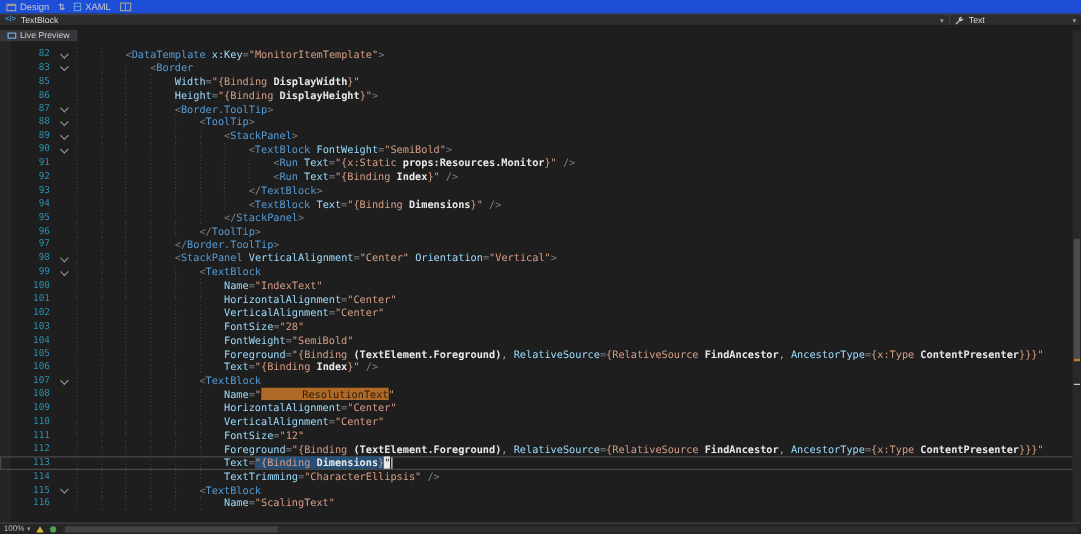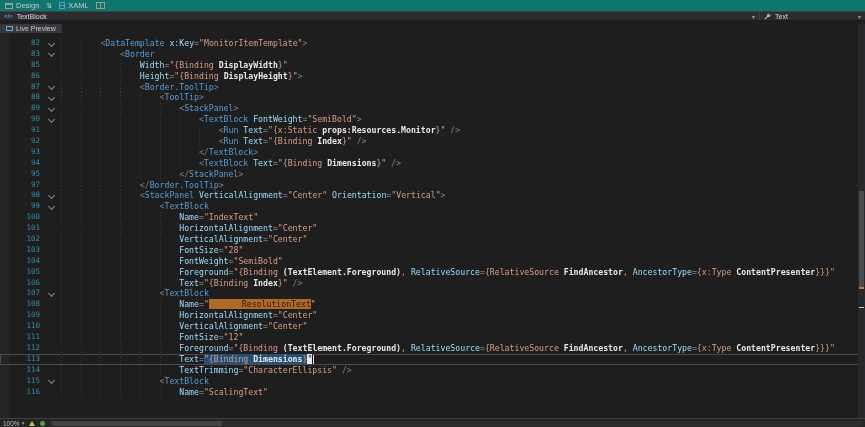--- a/index.html
+++ b/index.html
@@ -1,18 +1,18 @@
 <!DOCTYPE html>
 <html><head>
 <meta charset="utf-8">
 <style>
   html,body{margin:0;padding:0;background:#1E1E1E;width:865px;height:427px;overflow:hidden;
     font-family:"Liberation Sans",sans-serif;}
   
-  #mode-bar{position:absolute;left:0;top:0;width:865px;height:11px;background:#0f766e;
+  #mode-bar{position:absolute;left:0;top:0;width:865px;height:11px;background:#1d4ed8;
     display:flex;align-items:center;gap:7px;padding:0 5px;box-sizing:border-box;
     font-size:7.5px;color:#C8C8C8;}
   .mode-tab{display:flex;align-items:center;gap:3px;}
   .design-ic{width:8px;height:6px;border:1px solid #9C9C9C;box-sizing:border-box;
     background:linear-gradient(#9C9C9C 0 1px,transparent 1px);}
   .swap{font-size:7px;color:#C8C8C8;}
   .xamldoc-ic{width:6px;height:7px;border:1px solid #569CD6;box-sizing:border-box;
     background:linear-gradient(transparent 2px,#569CD6 2px 3px,transparent 3px);}
   .split-ic{width:9px;height:7px;border:1px solid #9C9C9C;box-sizing:border-box;
     background:linear-gradient(to right,transparent 0 3px,#9C9C9C 3px 4px,transparent 4px);}
@@ -117,20 +117,21 @@
       <div class="line"><span class="ln">86</span><span class="fold"></span><span class="code"><span class="ig"></span><span class="ig"></span><span class="ig"></span><span class="ig"></span><span class="tk-a">Height</span><span class="tk-p">=</span><span class="tk-s">"{Binding </span><span class="tk-w">DisplayHeight</span><span class="tk-s">}"</span><span class="tk-p">&gt;</span></span></div>
       <div class="line"><span class="ln">87</span><span class="fold"><i class="chev"></i></span><span class="code"><span class="ig"></span><span class="ig"></span><span class="ig"></span><span class="ig"></span><span class="tk-p">&lt;</span><span class="tk-t">Border.ToolTip</span><span class="tk-p">&gt;</span></span></div>
       <div class="line"><span class="ln">88</span><span class="fold"><i class="chev"></i></span><span class="code"><span class="ig"></span><span class="ig"></span><span class="ig"></span><span class="ig"></span><span class="ig"></span><span class="tk-p">&lt;</span><span class="tk-t">ToolTip</span><span class="tk-p">&gt;</span></span></div>
       <div class="line"><span class="ln">89</span><span class="fold"><i class="chev"></i></span><span class="code"><span class="ig"></span><span class="ig"></span><span class="ig"></span><span class="ig"></span><span class="ig"></span><span class="ig"></span><span class="tk-p">&lt;</span><span class="tk-t">StackPanel</span><span class="tk-p">&gt;</span></span></div>
       <div class="line"><span class="ln">90</span><span class="fold"><i class="chev"></i></span><span class="code"><span class="ig"></span><span class="ig"></span><span class="ig"></span><span class="ig"></span><span class="ig"></span><span class="ig"></span><span class="ig"></span><span class="tk-p">&lt;</span><span class="tk-t">TextBlock</span><span class="tk-p"> </span><span class="tk-a">FontWeight</span><span class="tk-p">=</span><span class="tk-s">"SemiBold"</span><span class="tk-p">&gt;</span></span></div>
       <div class="line"><span class="ln">91</span><span class="fold"></span><span class="code"><span class="ig"></span><span class="ig"></span><span class="ig"></span><span class="ig"></span><span class="ig"></span><span class="ig"></span><span class="ig"></span><span class="ig"></span><span class="tk-p">&lt;</span><span class="tk-t">Run</span><span class="tk-p"> </span><span class="tk-a">Text</span><span class="tk-p">=</span><span class="tk-s">"{x:Static </span><span class="tk-w">props:Resources.Monitor</span><span class="tk-s">}"</span><span class="tk-p"> /&gt;</span></span></div>
       <div class="line"><span class="ln">92</span><span class="fold"></span><span class="code"><span class="ig"></span><span class="ig"></span><span class="ig"></span><span class="ig"></span><span class="ig"></span><span class="ig"></span><span class="ig"></span><span class="ig"></span><span class="tk-p">&lt;</span><span class="tk-t">Run</span><span class="tk-p"> </span><span class="tk-a">Text</span><span class="tk-p">=</span><span class="tk-s">"{Binding </span><span class="tk-w">Index</span><span class="tk-s">}"</span><span class="tk-p"> /&gt;</span></span></div>
       <div class="line"><span class="ln">93</span><span class="fold"></span><span class="code"><span class="ig"></span><span class="ig"></span><span class="ig"></span><span class="ig"></span><span class="ig"></span><span class="ig"></span><span class="ig"></span><span class="tk-p">&lt;/</span><span class="tk-t">TextBlock</span><span class="tk-p">&gt;</span></span></div>
       <div class="line"><span class="ln">94</span><span class="fold"></span><span class="code"><span class="ig"></span><span class="ig"></span><span class="ig"></span><span class="ig"></span><span class="ig"></span><span class="ig"></span><span class="ig"></span><span class="tk-p">&lt;</span><span class="tk-t">TextBlock</span><span class="tk-p"> </span><span class="tk-a">Text</span><span class="tk-p">=</span><span class="tk-s">"{Binding </span><span class="tk-w">Dimensions</span><span class="tk-s">}"</span><span class="tk-p"> /&gt;</span></span></div>
       <div class="line"><span class="ln">95</span><span class="fold"></span><span class="code"><span class="ig"></span><span class="ig"></span><span class="ig"></span><span class="ig"></span><span class="ig"></span><span class="ig"></span><span class="tk-p">&lt;/</span><span class="tk-t">StackPanel</span><span class="tk-p">&gt;</span></span></div>
+      <div class="line"><span class="ln">96</span><span class="fold"></span><span class="code"><span class="ig"></span><span class="ig"></span><span class="ig"></span><span class="ig"></span><span class="ig"></span><span class="tk-p">&lt;/</span><span class="tk-t">ToolTip</span><span class="tk-p">&gt;</span></span></div>
       <div class="line"><span class="ln">97</span><span class="fold"></span><span class="code"><span class="ig"></span><span class="ig"></span><span class="ig"></span><span class="ig"></span><span class="tk-p">&lt;/</span><span class="tk-t">Border.ToolTip</span><span class="tk-p">&gt;</span></span></div>
       <div class="line"><span class="ln">98</span><span class="fold"><i class="chev"></i></span><span class="code"><span class="ig"></span><span class="ig"></span><span class="ig"></span><span class="ig"></span><span class="tk-p">&lt;</span><span class="tk-t">StackPanel</span><span class="tk-p"> </span><span class="tk-a">VerticalAlignment</span><span class="tk-p">=</span><span class="tk-s">"Center"</span><span class="tk-p"> </span><span class="tk-a">Orientation</span><span class="tk-p">=</span><span class="tk-s">"Vertical"</span><span class="tk-p">&gt;</span></span></div>
       <div class="line"><span class="ln">99</span><span class="fold"><i class="chev"></i></span><span class="code"><span class="ig"></span><span class="ig"></span><span class="ig"></span><span class="ig"></span><span class="ig"></span><span class="tk-p">&lt;</span><span class="tk-t">TextBlock</span></span></div>
       <div class="line"><span class="ln">100</span><span class="fold"></span><span class="code"><span class="ig"></span><span class="ig"></span><span class="ig"></span><span class="ig"></span><span class="ig"></span><span class="ig"></span><span class="tk-a">Name</span><span class="tk-p">=</span><span class="tk-s">"IndexText"</span></span></div>
       <div class="line"><span class="ln">101</span><span class="fold"></span><span class="code"><span class="ig"></span><span class="ig"></span><span class="ig"></span><span class="ig"></span><span class="ig"></span><span class="ig"></span><span class="tk-a">HorizontalAlignment</span><span class="tk-p">=</span><span class="tk-s">"Center"</span></span></div>
       <div class="line"><span class="ln">102</span><span class="fold"></span><span class="code"><span class="ig"></span><span class="ig"></span><span class="ig"></span><span class="ig"></span><span class="ig"></span><span class="ig"></span><span class="tk-a">VerticalAlignment</span><span class="tk-p">=</span><span class="tk-s">"Center"</span></span></div>
       <div class="line"><span class="ln">103</span><span class="fold"></span><span class="code"><span class="ig"></span><span class="ig"></span><span class="ig"></span><span class="ig"></span><span class="ig"></span><span class="ig"></span><span class="tk-a">FontSize</span><span class="tk-p">=</span><span class="tk-s">"28"</span></span></div>
       <div class="line"><span class="ln">104</span><span class="fold"></span><span class="code"><span class="ig"></span><span class="ig"></span><span class="ig"></span><span class="ig"></span><span class="ig"></span><span class="ig"></span><span class="tk-a">FontWeight</span><span class="tk-p">=</span><span class="tk-s">"SemiBold"</span></span></div>
       <div class="line"><span class="ln">105</span><span class="fold"></span><span class="code"><span class="ig"></span><span class="ig"></span><span class="ig"></span><span class="ig"></span><span class="ig"></span><span class="ig"></span><span class="tk-a">Foreground</span><span class="tk-p">=</span><span class="tk-s">"{Binding </span><span class="tk-w">(TextElement.Foreground)</span><span class="tk-s">, </span><span class="tk-a">RelativeSource</span><span class="tk-p">=</span><span class="tk-s">{RelativeSource </span><span class="tk-w">FindAncestor</span><span class="tk-s">, </span><span class="tk-a">AncestorType</span><span class="tk-p">=</span><span class="tk-s">{x:Type </span><span class="tk-w">ContentPresenter</span><span class="tk-s">}}}"</span></span></div>
       <div class="line"><span class="ln">106</span><span class="fold"></span><span class="code"><span class="ig"></span><span class="ig"></span><span class="ig"></span><span class="ig"></span><span class="ig"></span><span class="ig"></span><span class="tk-a">Text</span><span class="tk-p">=</span><span class="tk-s">"{Binding </span><span class="tk-w">Index</span><span class="tk-s">}"</span><span class="tk-p"> /&gt;</span></span></div>

